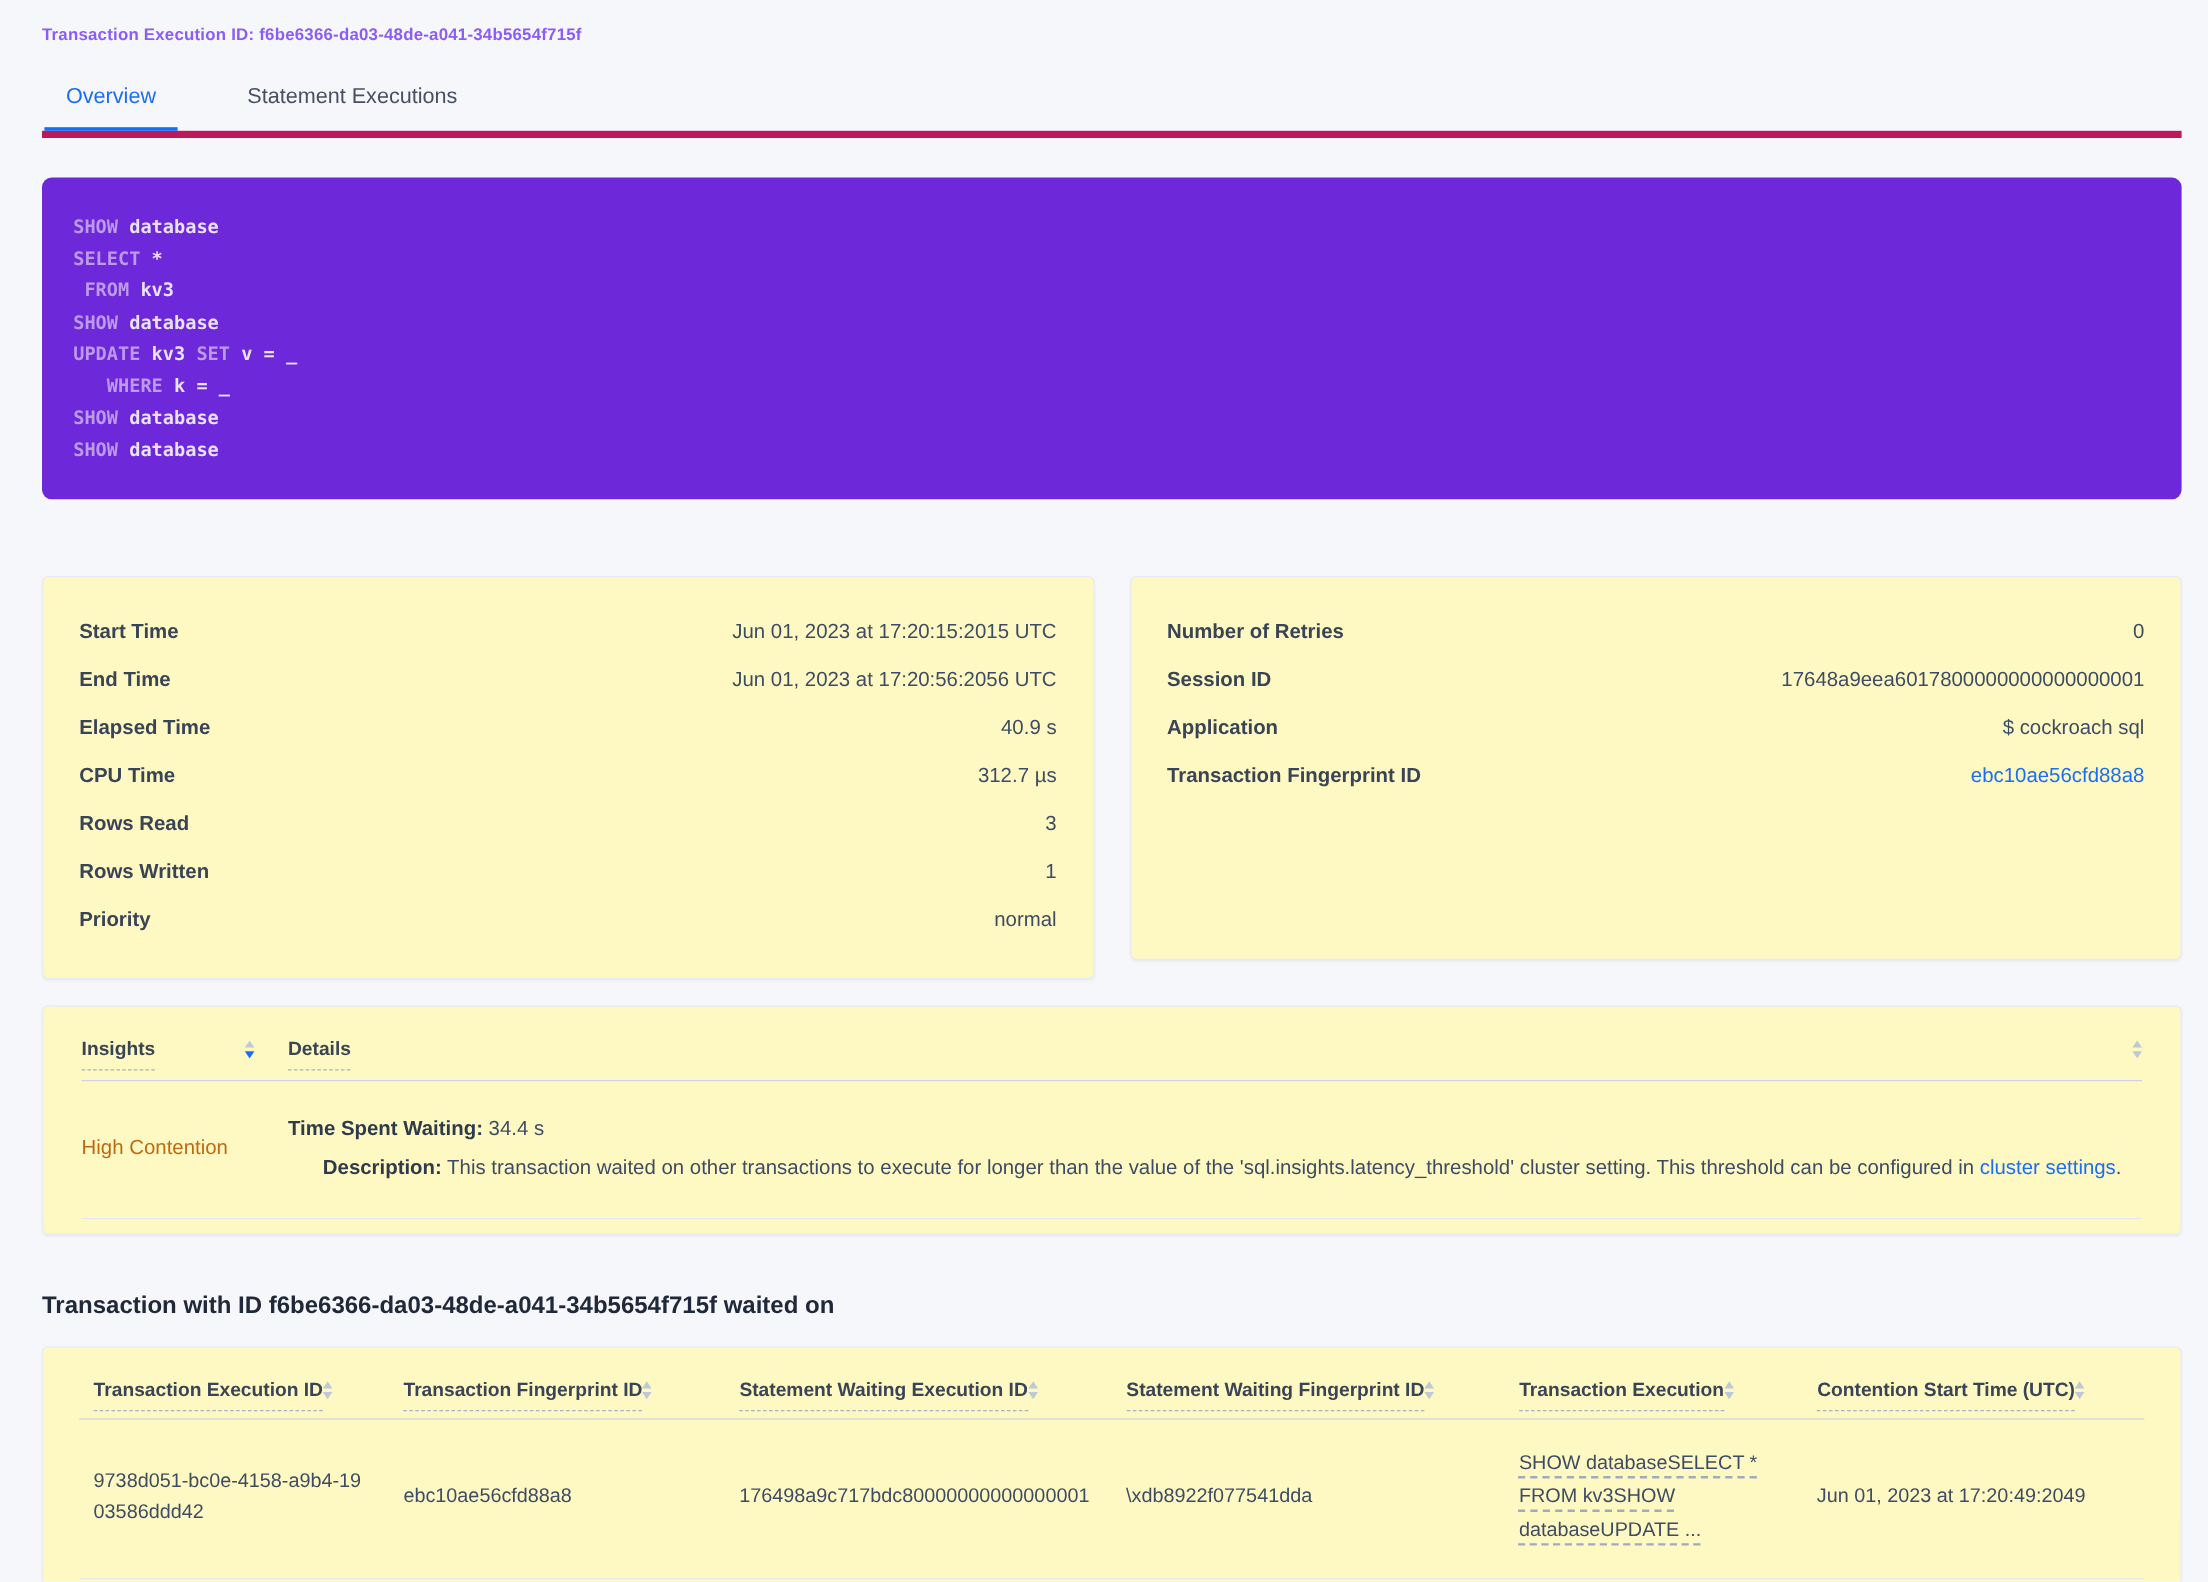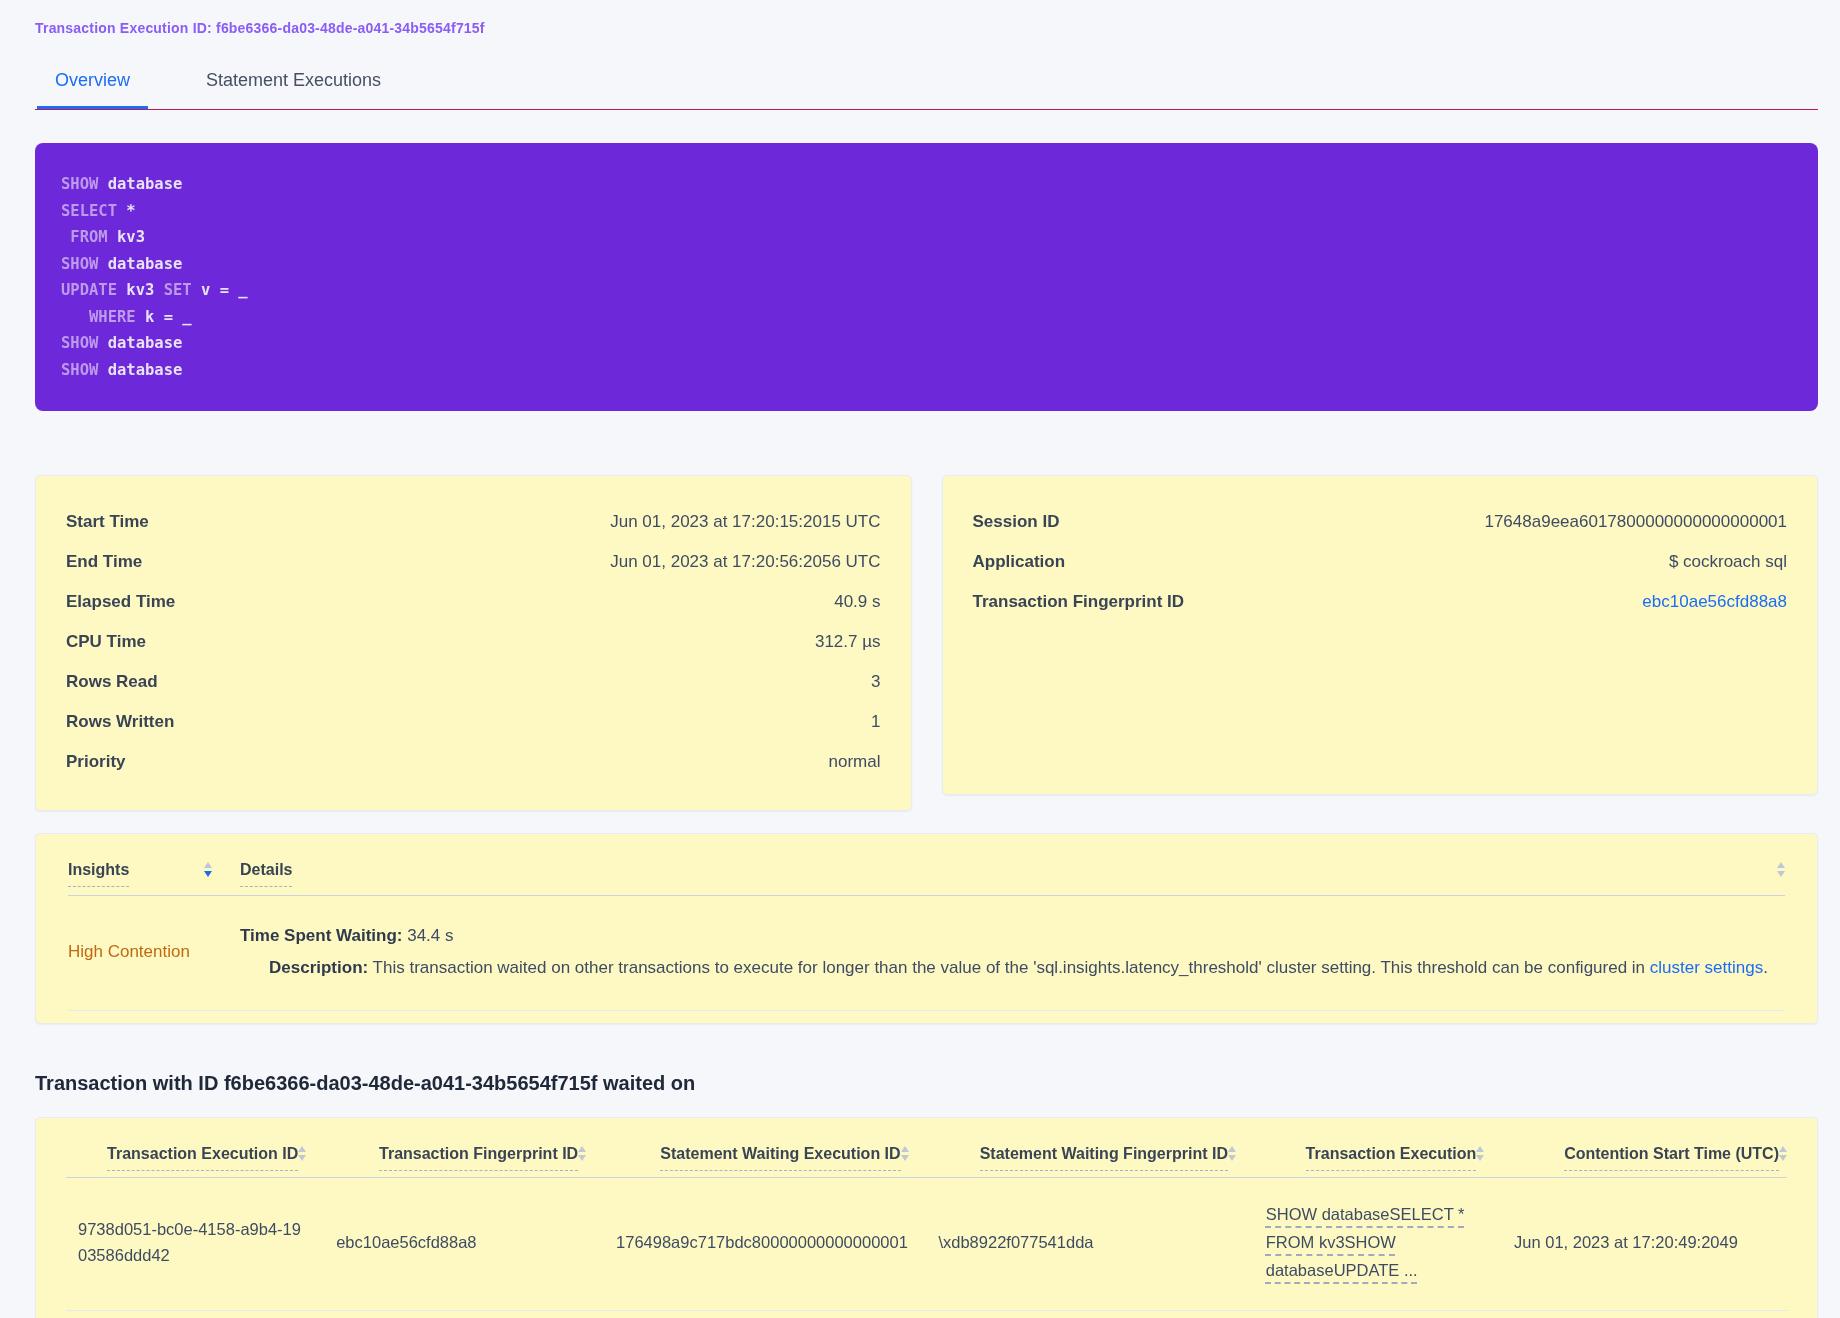--- a/index.html
+++ b/index.html
@@ -10,21 +10,21 @@
     color: #242A35;
   }
   .content { padding: 20px 22px 0 35px; }
 
   
   .page-title { font-size: 14px; font-weight: 700; color: #8b5cf6; letter-spacing: .2px; }
 
   .tabs {
     display: flex; align-items: flex-end;
     margin-top: 28px;
-    border-bottom: 1px solid #be185d;
+    border-bottom: 6px solid #be185d;
     padding-left: 2px;
   }
   .tab {
     font-size: 18px; color: #475063;
     padding: 6px 18px 15px 18px;
     margin-right: 40px;
     cursor: pointer;
     border-bottom: 3px solid transparent;
   }
   .tab.active { color: #1A6DF5; border-bottom-color: #1A6DF5; }
@@ -89,21 +89,21 @@
   .insights-row { display: flex; align-items: center; padding: 30px 0 32px 0; border-bottom: 1px solid #E4E8EF; }
   .insight-badge { width: 172px; font-size: 17px; color: #BF6A12; padding-right: 20px; }
   .insight-details { flex: 1; font-size: 17px; color: #3E4C63; line-height: 20px; }
   .insight-details .d-line + .d-line { margin-top: 12px; margin-left: 29px; }
   .insight-details b { color: #2F3A4C; }
 
   
   .section-title { margin-top: 48px; font-size: 20px; font-weight: 700; color: #20293A; }
   .table-card { margin-top: 22px; padding: 26px 30px 0 30px; height: 206px; overflow: hidden; }
   .t-header { display: flex; align-items: flex-start; }
-  .th { display: flex; justify-content: flex-end; align-items: flex-start; padding-right: 30px; }
+  .th { display: flex; justify-content: flex-start; align-items: flex-start; padding-right: 30px; }
   .th .sort { margin-top: 2px; }
   .th.c6 { padding-right: 0; }
   .c1 { width: 273px; padding-left: 12px; }
   .c2 { width: 283px; }
   .c3 { width: 326px; }
   .c4 { width: 331px; }
   .c5 { width: 251px; }
   .c6 { width: 276px; }
   .t-divider { border-bottom: 1px solid #CDD4E0; margin-top: 6px; }
   .t-row { display: flex; align-items: center; padding: 22px 0 26px 0; border-bottom: 1px solid #E4E8EF; }
@@ -160,20 +160,24 @@
         <span class="kv-value">1</span>
       </div>
       <div class="kv-row">
         <span class="kv-label">Priority</span>
         <span class="kv-value">normal</span>
       </div>
     </div>
 
     <div class="card summary-card right">
       <div class="kv-row">
+        <span class="kv-label">Number of Retries</span>
+        <span class="kv-value">0</span>
+      </div>
+      <div class="kv-row">
         <span class="kv-label">Session ID</span>
         <span class="kv-value">17648a9eea6017800000000000000001</span>
       </div>
       <div class="kv-row">
         <span class="kv-label">Application</span>
         <span class="kv-value">$ cockroach sql</span>
       </div>
       <div class="kv-row">
         <span class="kv-label">Transaction Fingerprint ID</span>
         <span class="kv-value link">ebc10ae56cfd88a8</span>

